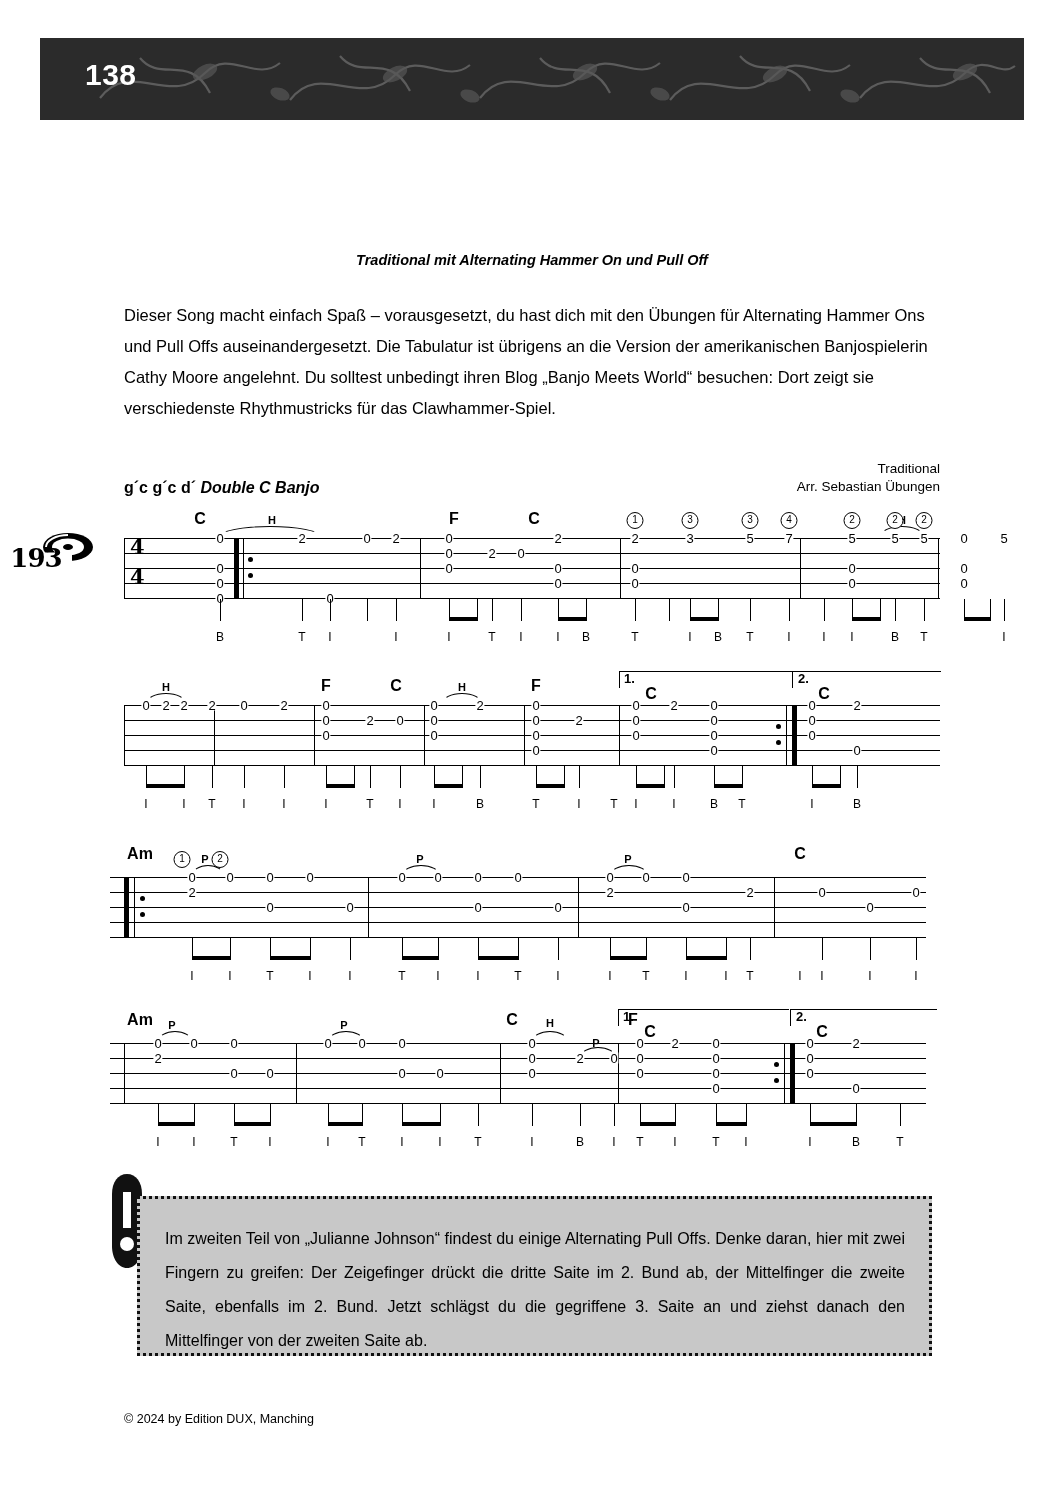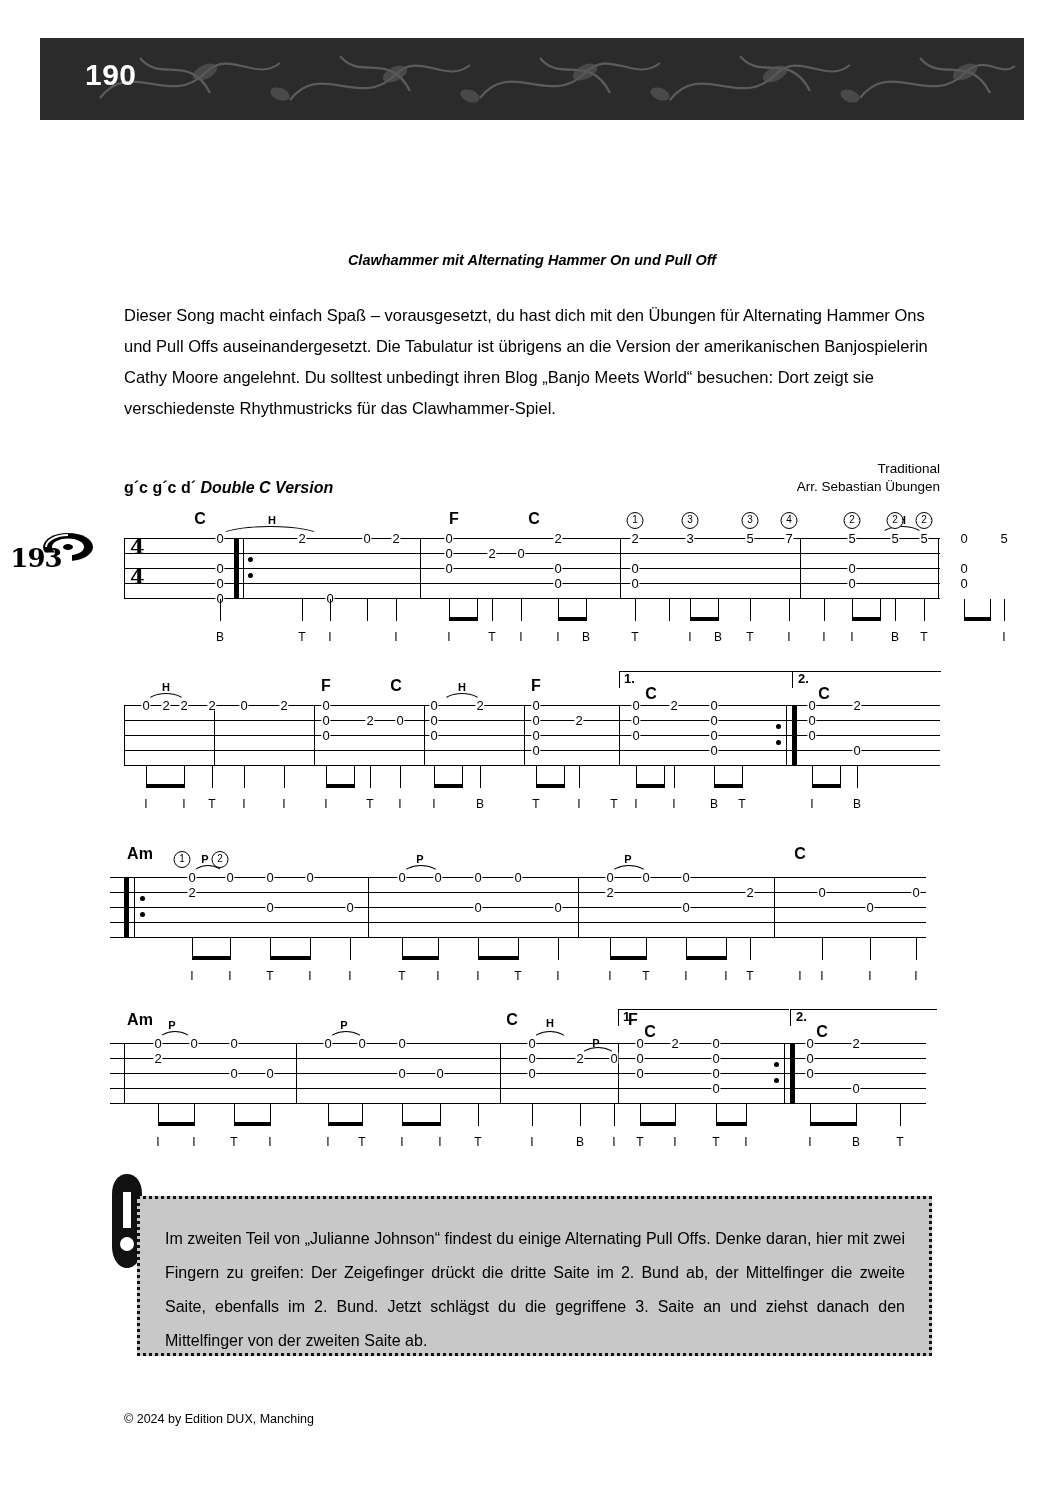--- a/index.html
+++ b/index.html
@@ -310,34 +310,34 @@
         <ellipse cx="545" cy="34" rx="13" ry="7" transform="rotate(-25 545 34)"></ellipse>
         <ellipse cx="735" cy="36" rx="13" ry="7" transform="rotate(-25 735 36)"></ellipse>
         <ellipse cx="925" cy="34" rx="13" ry="7" transform="rotate(-25 925 34)"></ellipse>
         <ellipse cx="240" cy="56" rx="10" ry="6" transform="rotate(20 240 56)"></ellipse>
         <ellipse cx="430" cy="58" rx="10" ry="6" transform="rotate(20 430 58)"></ellipse>
         <ellipse cx="620" cy="56" rx="10" ry="6" transform="rotate(20 620 56)"></ellipse>
         <ellipse cx="810" cy="58" rx="10" ry="6" transform="rotate(20 810 58)"></ellipse>
       </g>
     </svg>
   </div>
-  <div class="page-number">190</div>
-
-  <div class="song-subtitle">Clawhammer mit Alternating Hammer On und Pull Off</div>
+  <div class="page-number">138</div>
+
+  <div class="song-subtitle">Traditional mit Alternating Hammer On und Pull Off</div>
 
   <div class="intro">Dieser Song macht einfach Spaß – vorausgesetzt, du hast dich mit den Übungen für Alternating Hammer Ons und Pull Offs auseinandergesetzt. Die Tabulatur ist übrigens an die Version der amerikanischen Banjospielerin Cathy Moore angelehnt. Du solltest unbedingt ihren Blog „Banjo Meets World“ besuchen: Dort zeigt sie verschiedenste Rhythmustricks für das Clawhammer-Spiel.</div>
 
   <div class="credits">
     <div>Traditional</div>
     <div>Arr. Sebastian Übungen</div>
   </div>
 
   <div class="tuning">
     <span class="plain">g´c g´c d´</span>
-    <span>Double C Version</span>
+    <span>Double C Banjo</span>
   </div>
 
   <div class="track-badge">
     <svg class="disc" viewBox="0 0 52 30">
       <ellipse cx="26" cy="15" rx="25" ry="14" fill="#000"></ellipse>
       <ellipse cx="26" cy="15" rx="16" ry="8.5" fill="#fff"></ellipse>
       <ellipse cx="26" cy="15" rx="5" ry="3" fill="#000"></ellipse>
       <path d="M4 15 A22 12 0 0 1 26 3" stroke="#fff" stroke-width="2" fill="none"></path>
     </svg>
     <div class="num">193</div>

